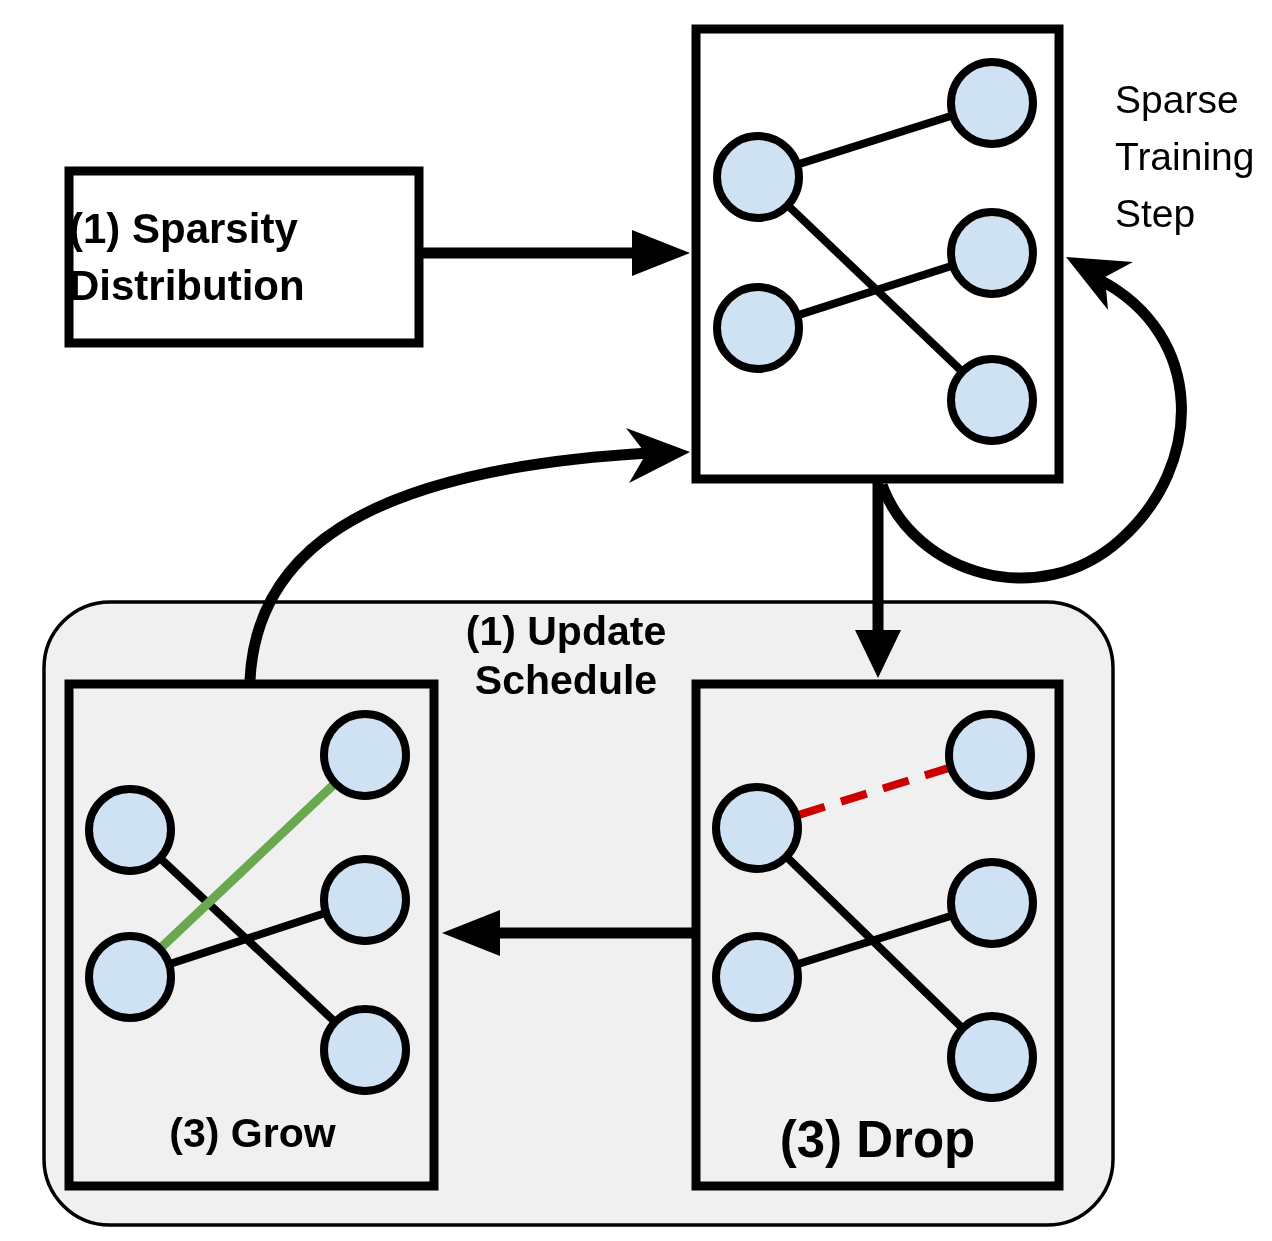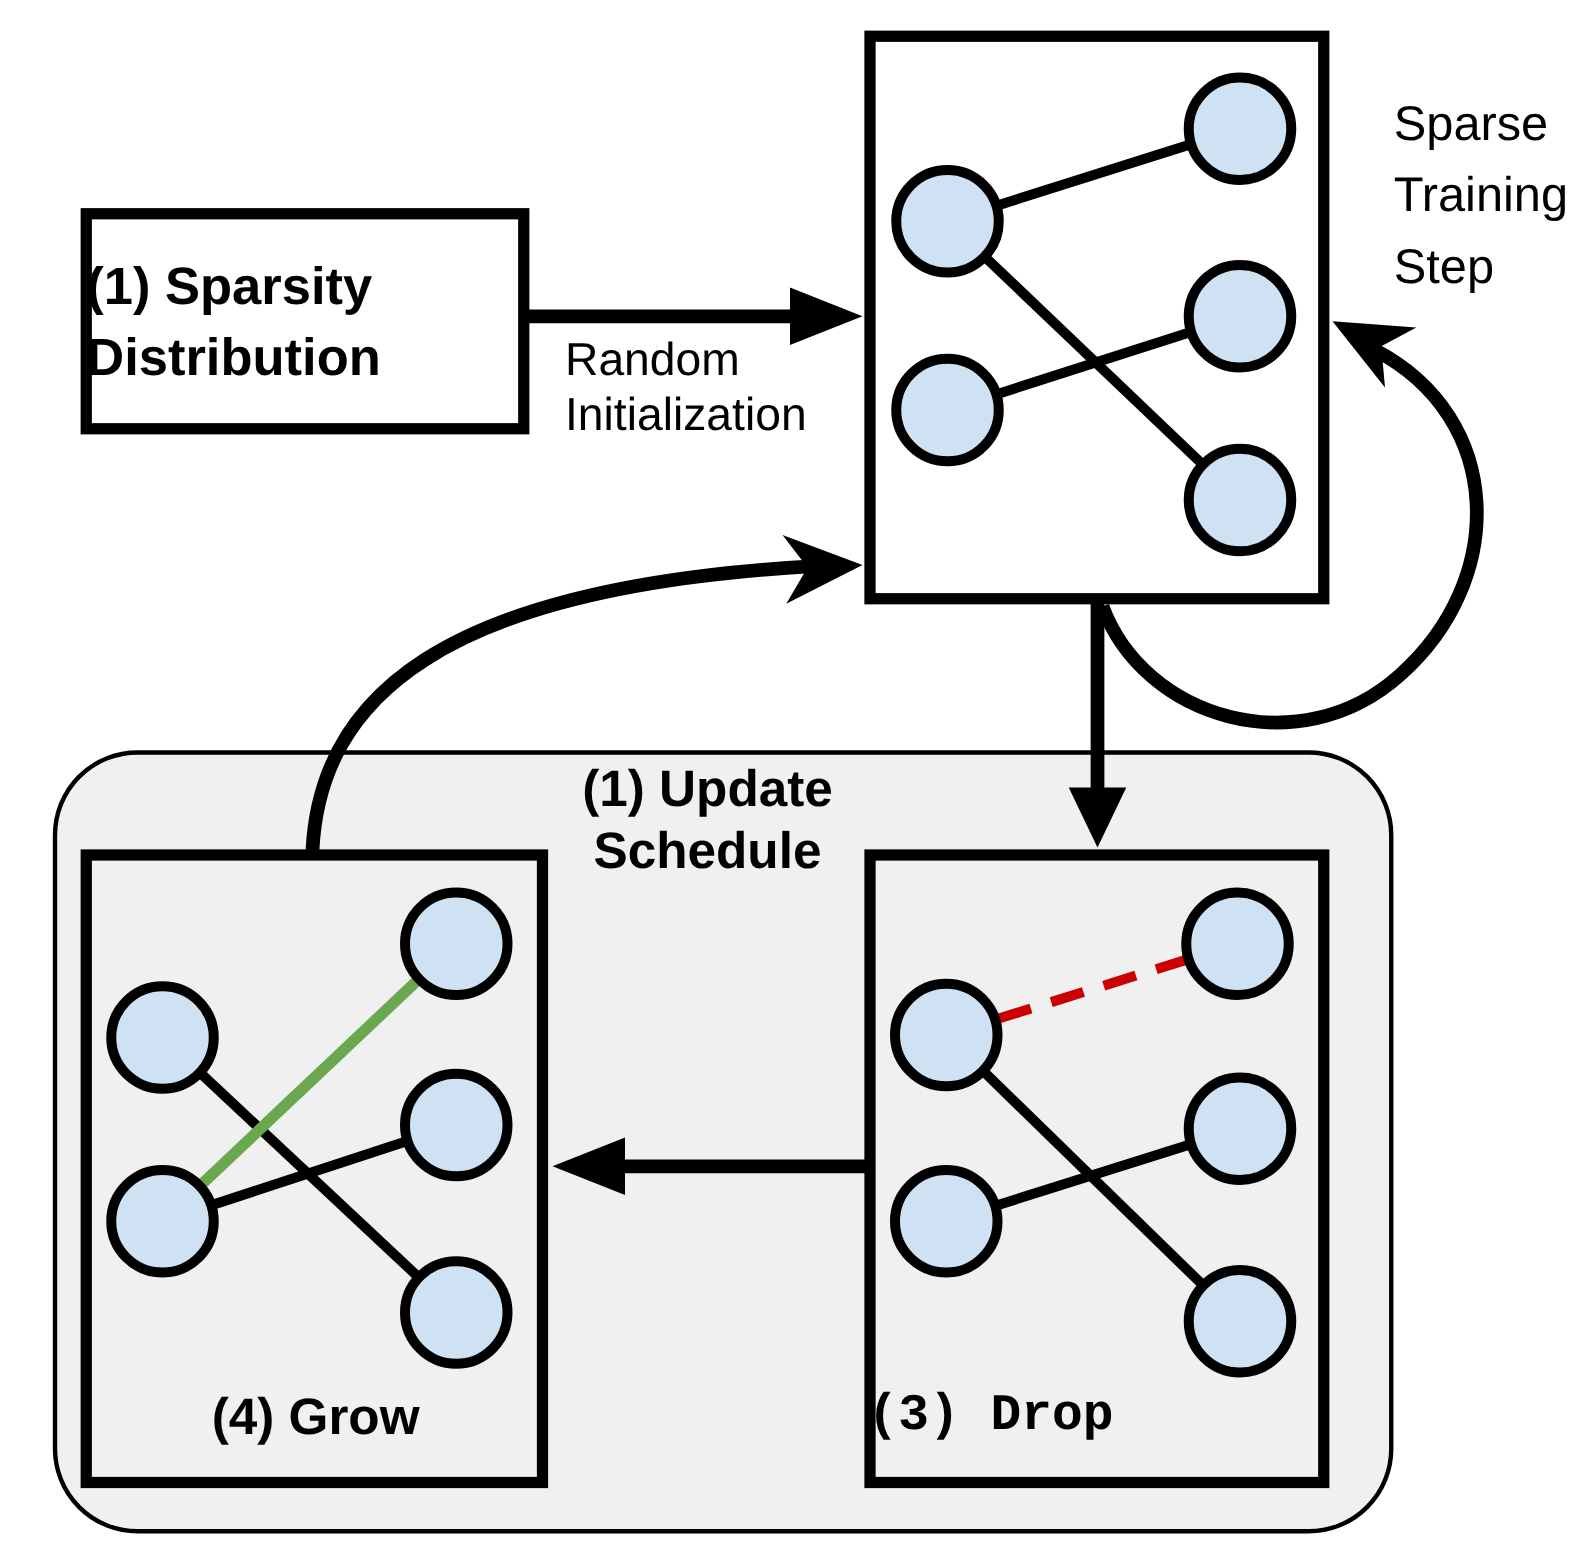--- a/index.html
+++ b/index.html
@@ -51,21 +51,21 @@
   .label-update-schedule {
     left: 406px; top: 607px; width: 320px;
     font-size: 41px; line-height: 1.2; text-align: center;
   }
   .label-grow {
     left: 67px; top: 1110px; width: 371px;
     font-size: 41px; text-align: center;
   }
   .label-drop {
     left: 694px; top: 1110px; width: 367px;
-    font-size: 41px; text-align: left; font-family: Liberation Mono, monospace;
+    font-size: 51px; text-align: center;
   }
 </style>
 </head>
 <body>
 
 <div class="canvas">
 
   <svg width="1272" height="1241" viewBox="0 0 1272 1241" aria-hidden="true">
 
     <rect class="container-rect" x="44" y="602" width="1069" height="623" rx="66" ry="66"></rect>
@@ -129,22 +129,21 @@
     </g>
 
     <g>
       <path class="arrow-line" d="M 250 680 C 256 560, 350 470, 650 453"></path>
       <polygon class="arrow-head" points="690,452 626,428 646,454 629,483"></polygon>
     </g>
   </svg>
 
   <div class="label label--bold label-sparsity">(1) Sparsity Distribution</div>
 
-  <div class="label label-random-init">Random Initialization</div>
 
   <div class="label label-sts">Sparse Training Step</div>
 
   <div class="label label--bold label-update-schedule">(1) Update Schedule</div>
 
-  <div class="label label--bold label-grow">(4) Grow</div>
+  <div class="label label--bold label-grow">(3) Grow</div>
 
   <div class="label label--bold label-drop">(3) Drop</div>
 </div>
 
 </body></html>

